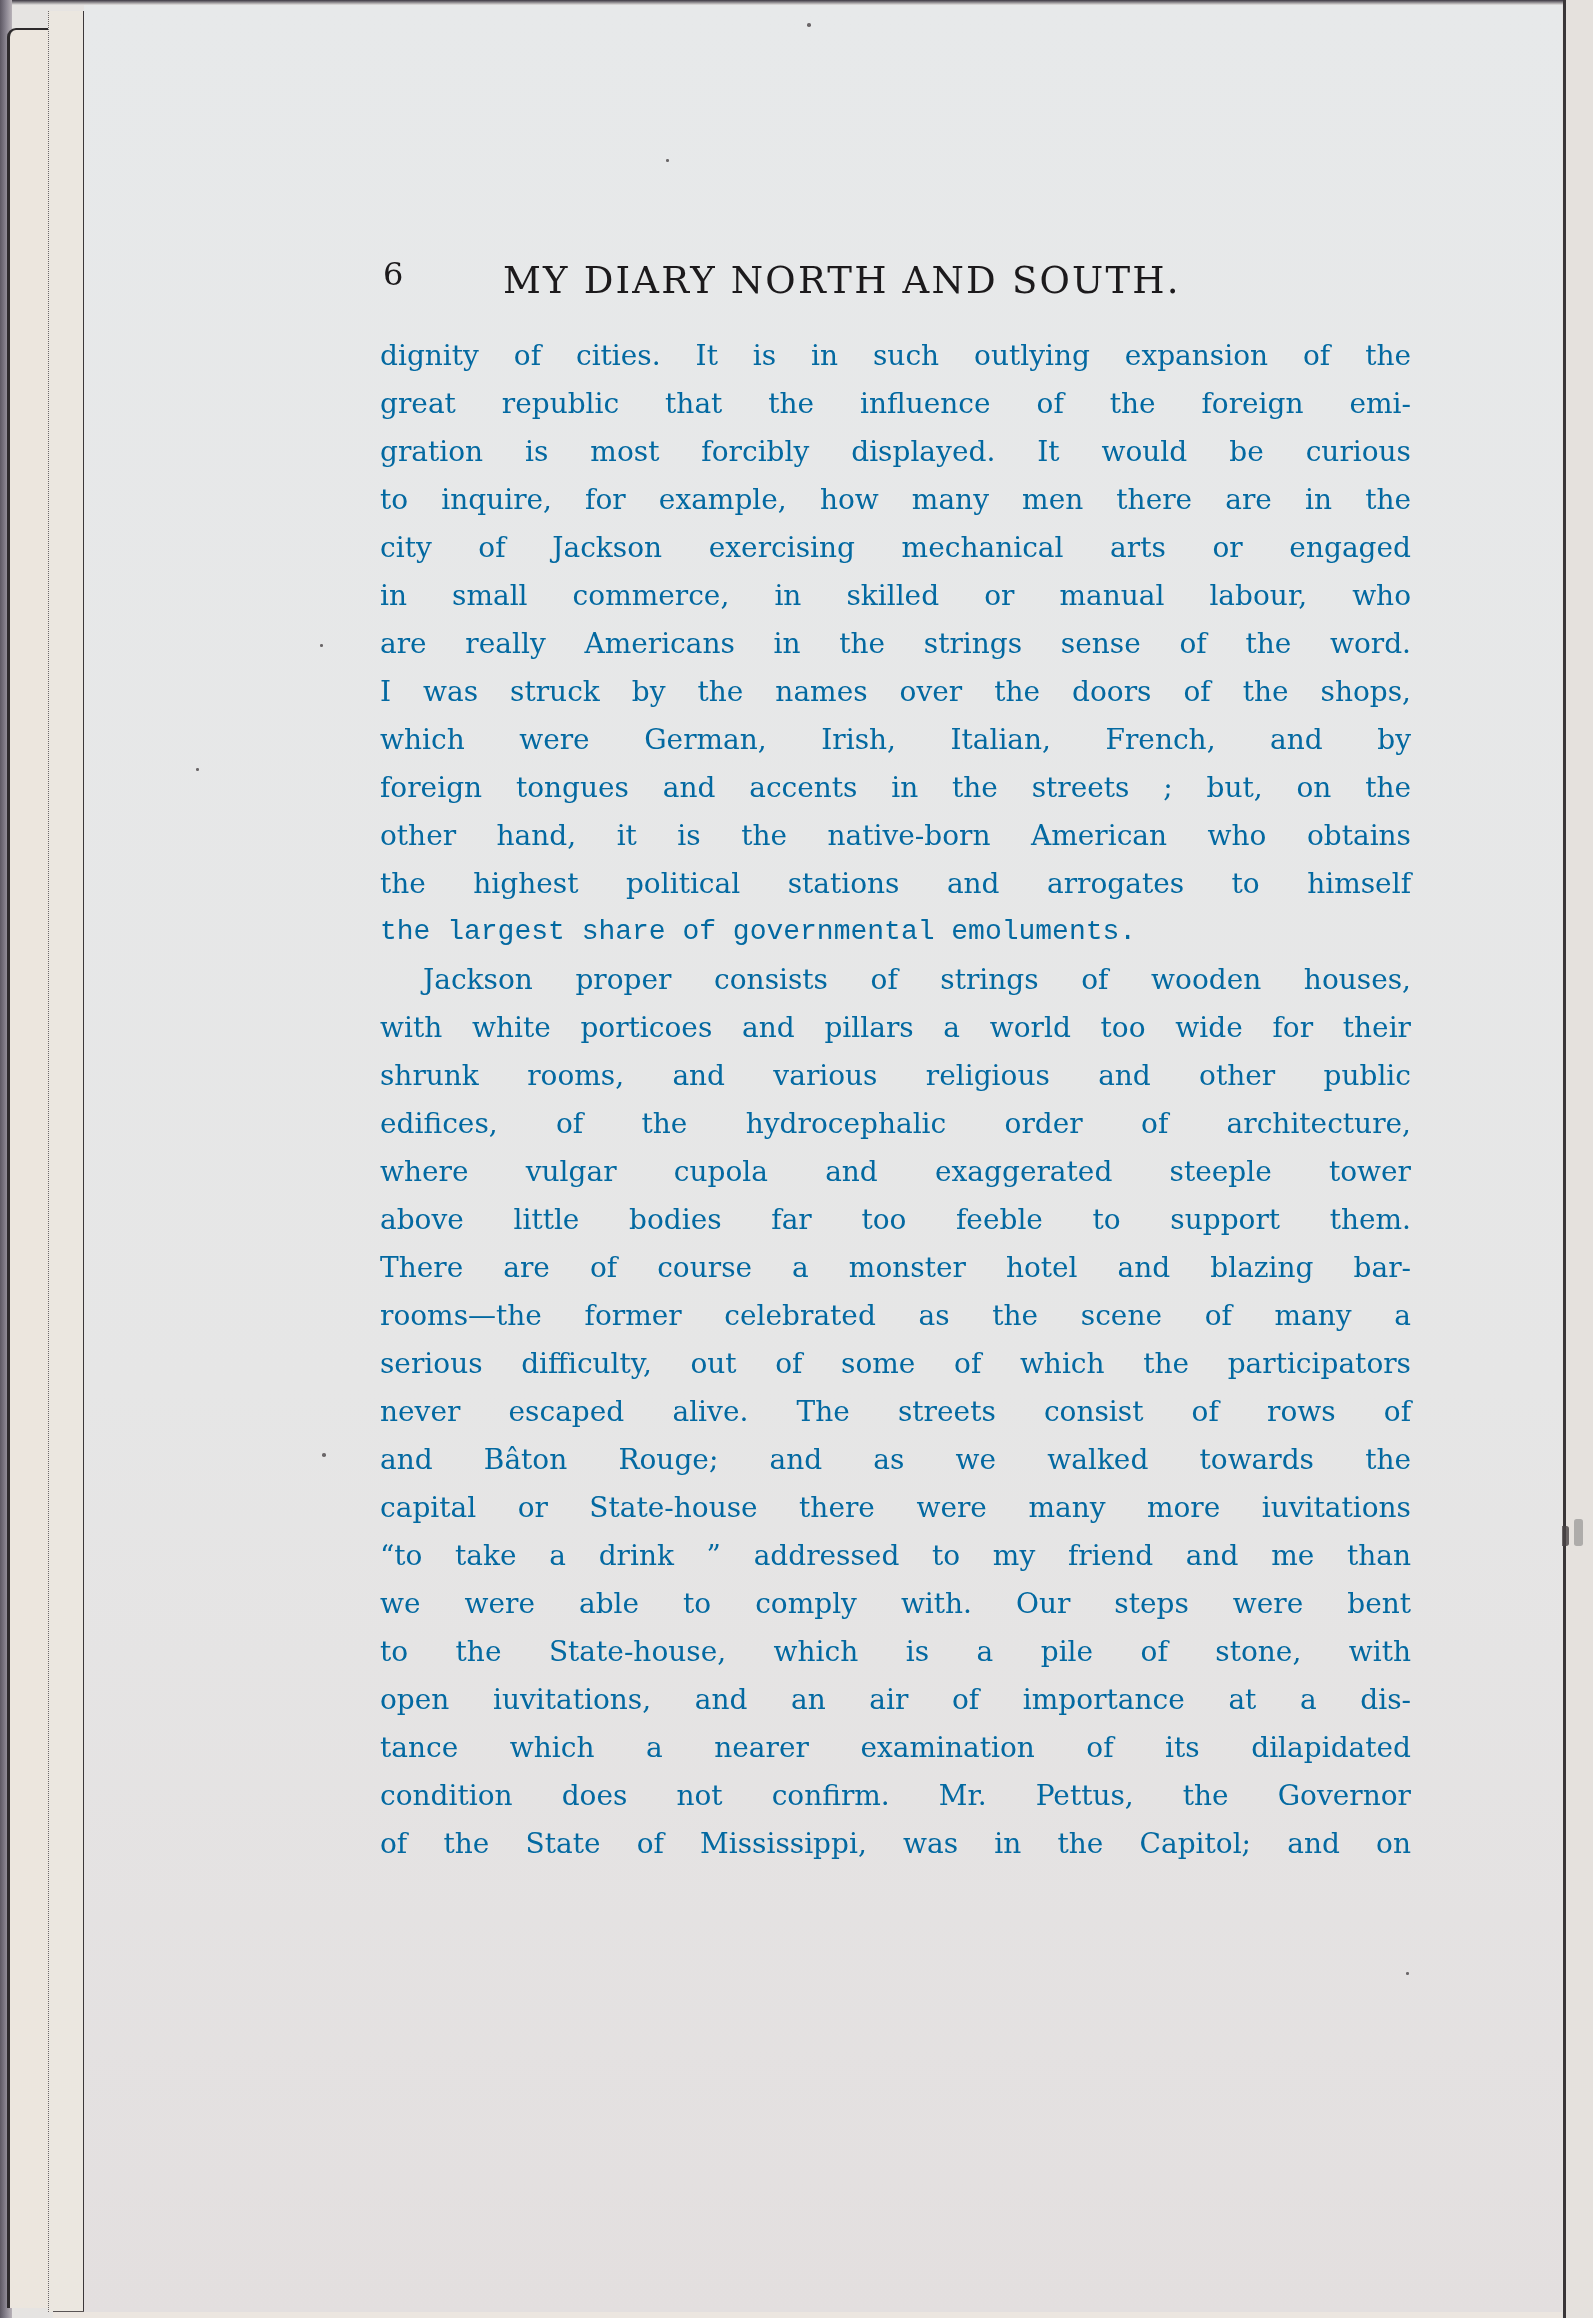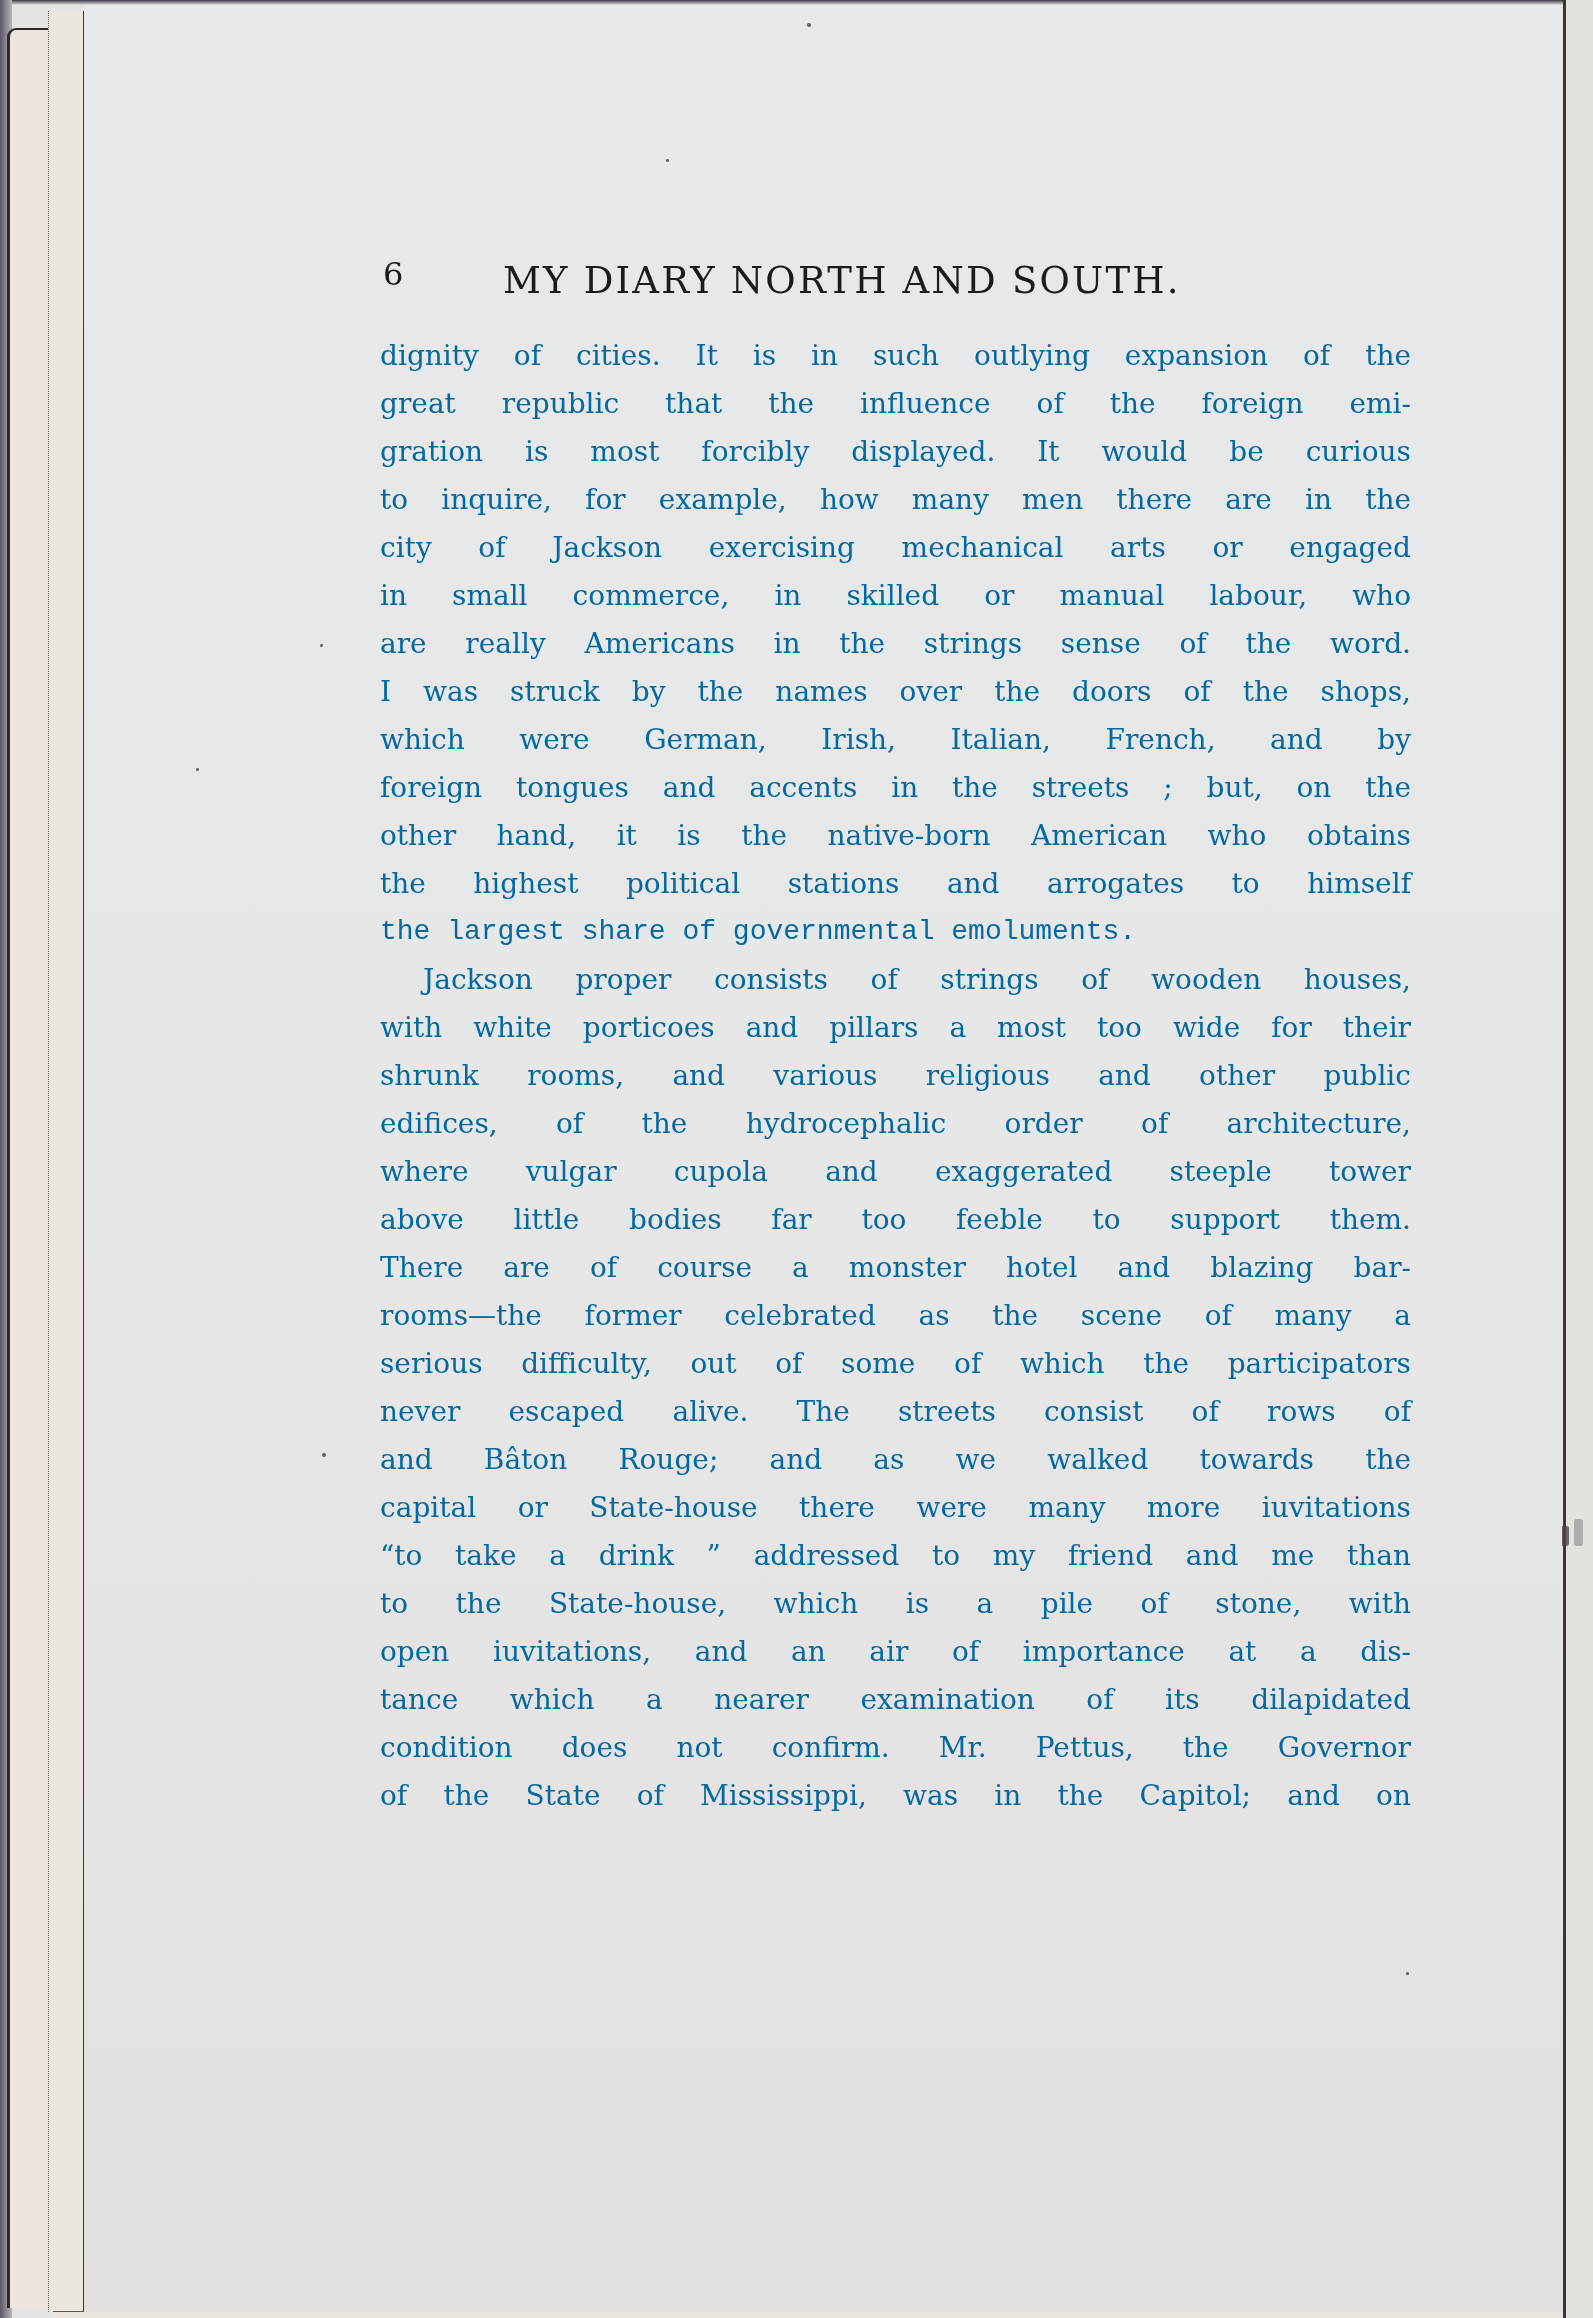--- a/index.html
+++ b/index.html
@@ -182,32 +182,33 @@
     <span class="line">are really Americans in the strings sense of the word.</span>
     <span class="line">I was struck by the names over the doors of the shops,</span>
     <span class="line">which were German, Irish, Italian, French, and by</span>
     <span class="line">foreign tongues and accents in the streets ; but, on the</span>
     <span class="line">other hand, it is the native-born American who obtains</span>
     <span class="line">the highest political stations and arrogates to himself</span>
     <span class="line last">the largest share of governmental emoluments.</span>
   </div>
   <div>
     <span class="line indent">Jackson proper consists of strings of wooden houses,</span>
-    <span class="line">with white porticoes and pillars a most too wide for their</span>
+    <span class="line">with white porticoes and pillars a world too wide for their</span>
     <span class="line">shrunk rooms, and various religious and other public</span>
     <span class="line">edifices, of the hydrocephalic order of architecture,</span>
     <span class="line">where vulgar cupola and exaggerated steeple tower</span>
     <span class="line">above little bodies far too feeble to support them.</span>
     <span class="line">There are of course a monster hotel and blazing bar-</span>
     <span class="line">rooms—the former celebrated as the scene of many a</span>
     <span class="line">serious difficulty, out of some of which the participators</span>
     <span class="line">never escaped alive. The streets consist of rows of</span>
     <span class="line">and Bâton Rouge; and as we walked towards the</span>
     <span class="line">capital or State-house there were many more iuvitations</span>
     <span class="line">“to take a drink ” addressed to my friend and me than</span>
+    <span class="line">we were able to comply with. Our steps were bent</span>
     <span class="line">to the State-house, which is a pile of stone, with</span>
     <span class="line">open iuvitations, and an air of importance at a dis-</span>
     <span class="line">tance which a nearer examination of its dilapidated</span>
     <span class="line">condition does not confirm. Mr. Pettus, the Governor</span>
     <span class="line">of the State of Mississippi, was in the Capitol; and on</span>
   </div>
 </div>
 
 
 </body></html>

